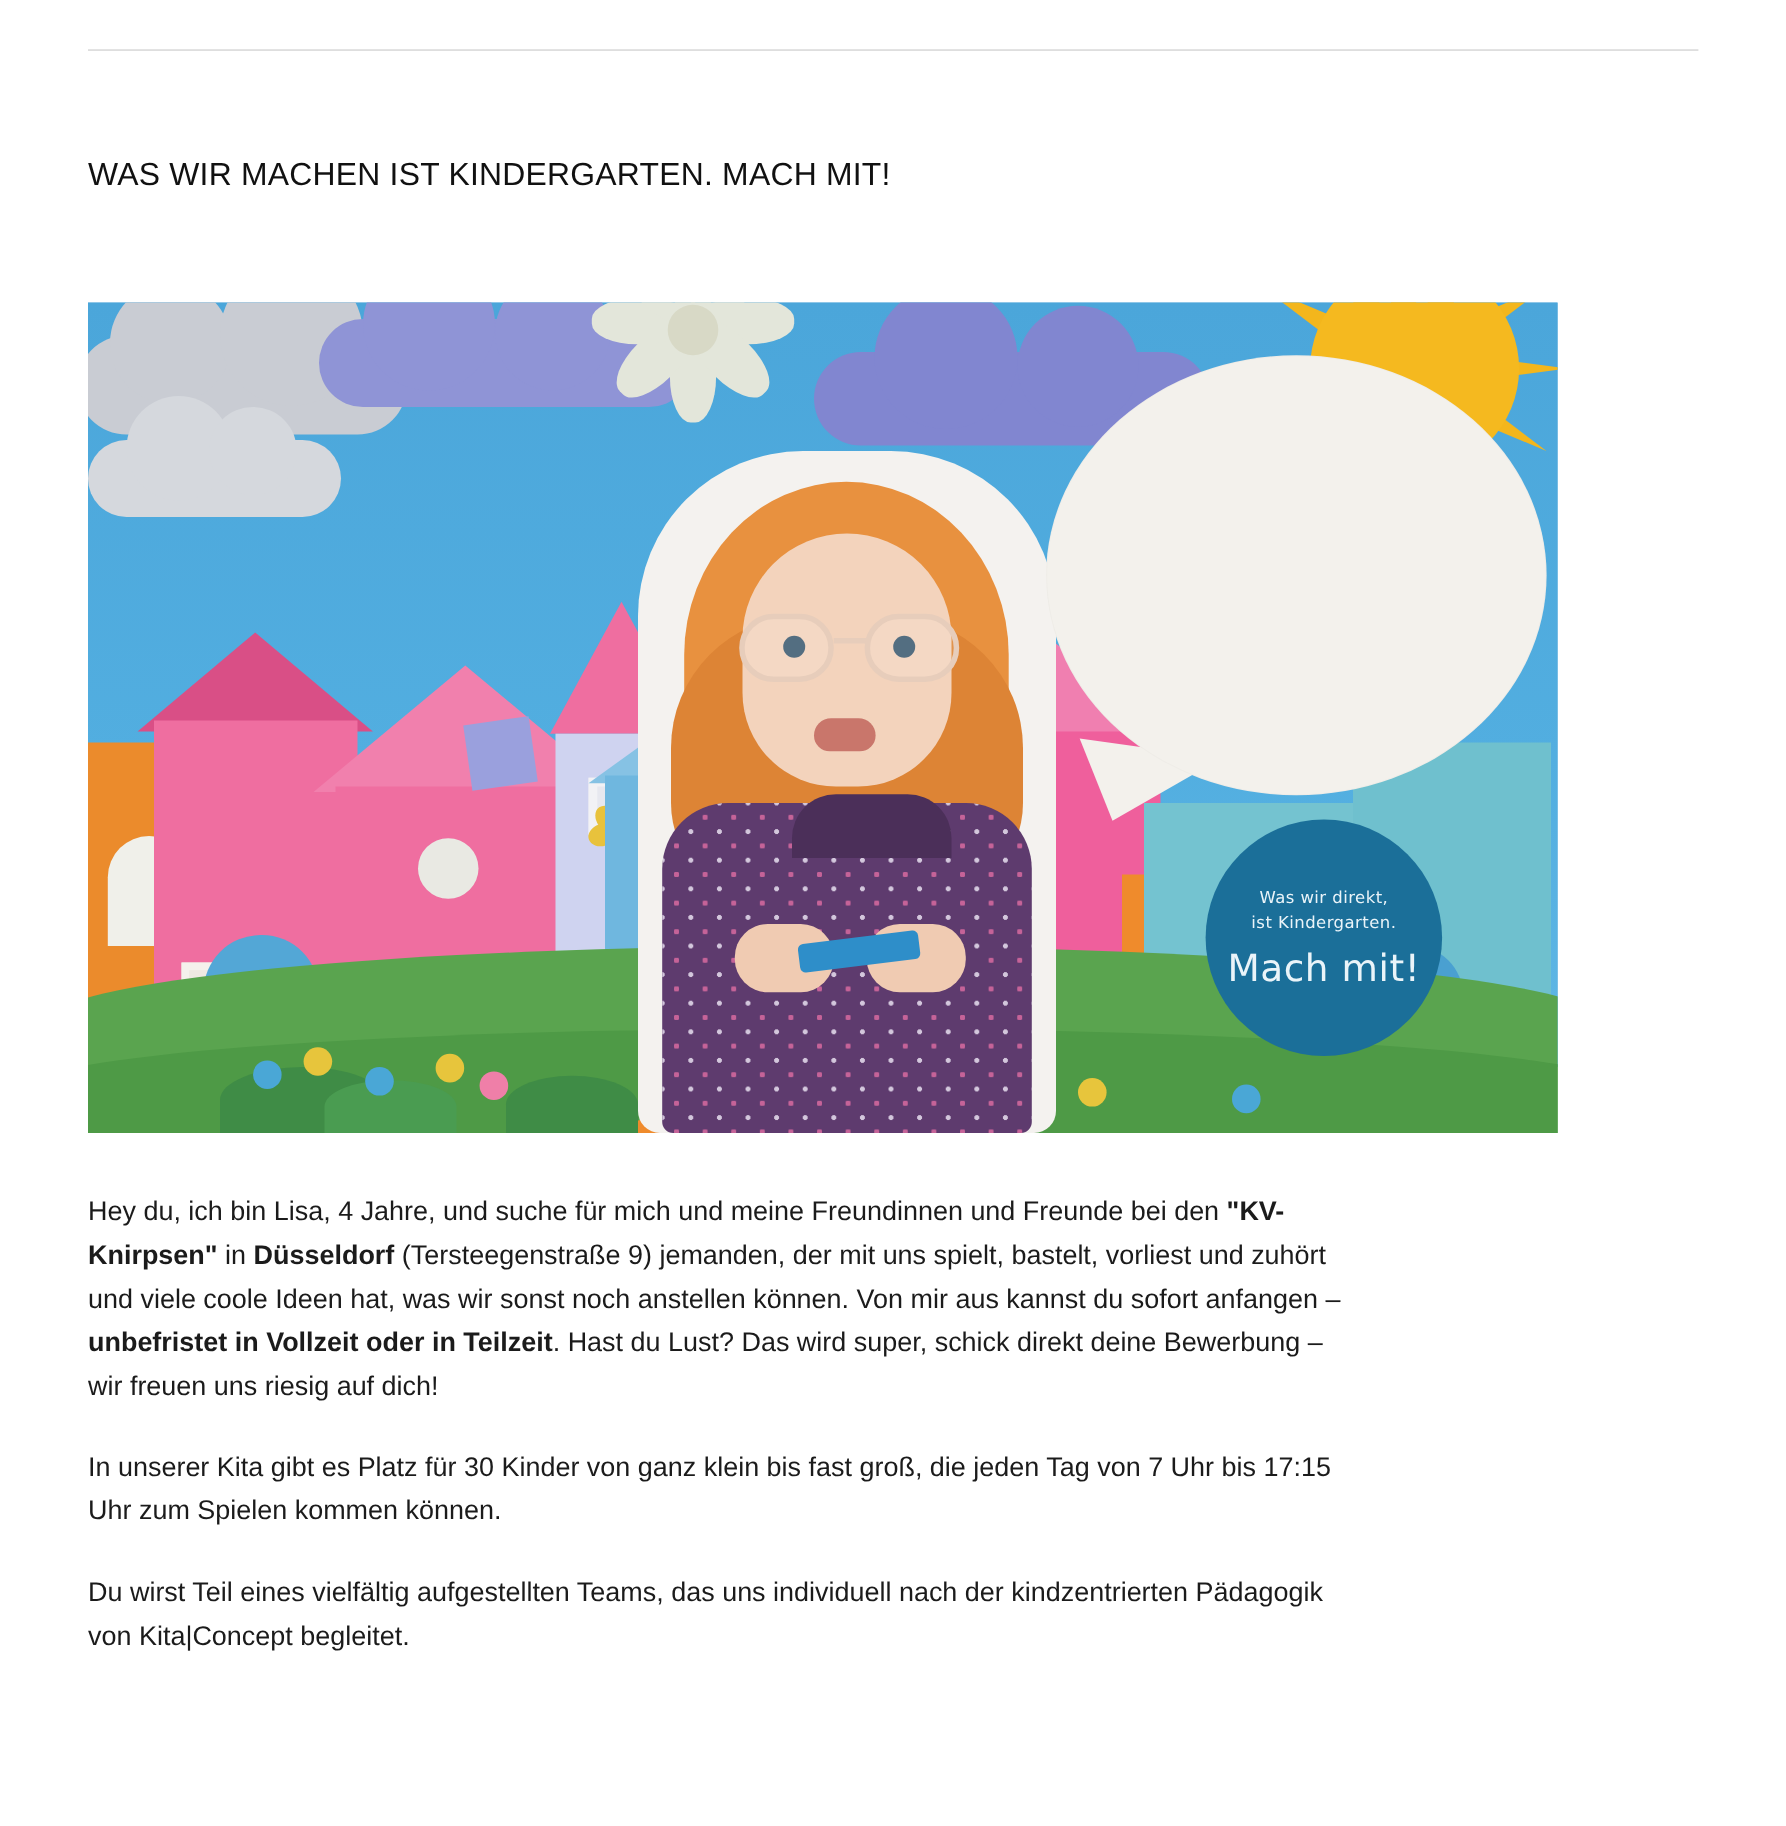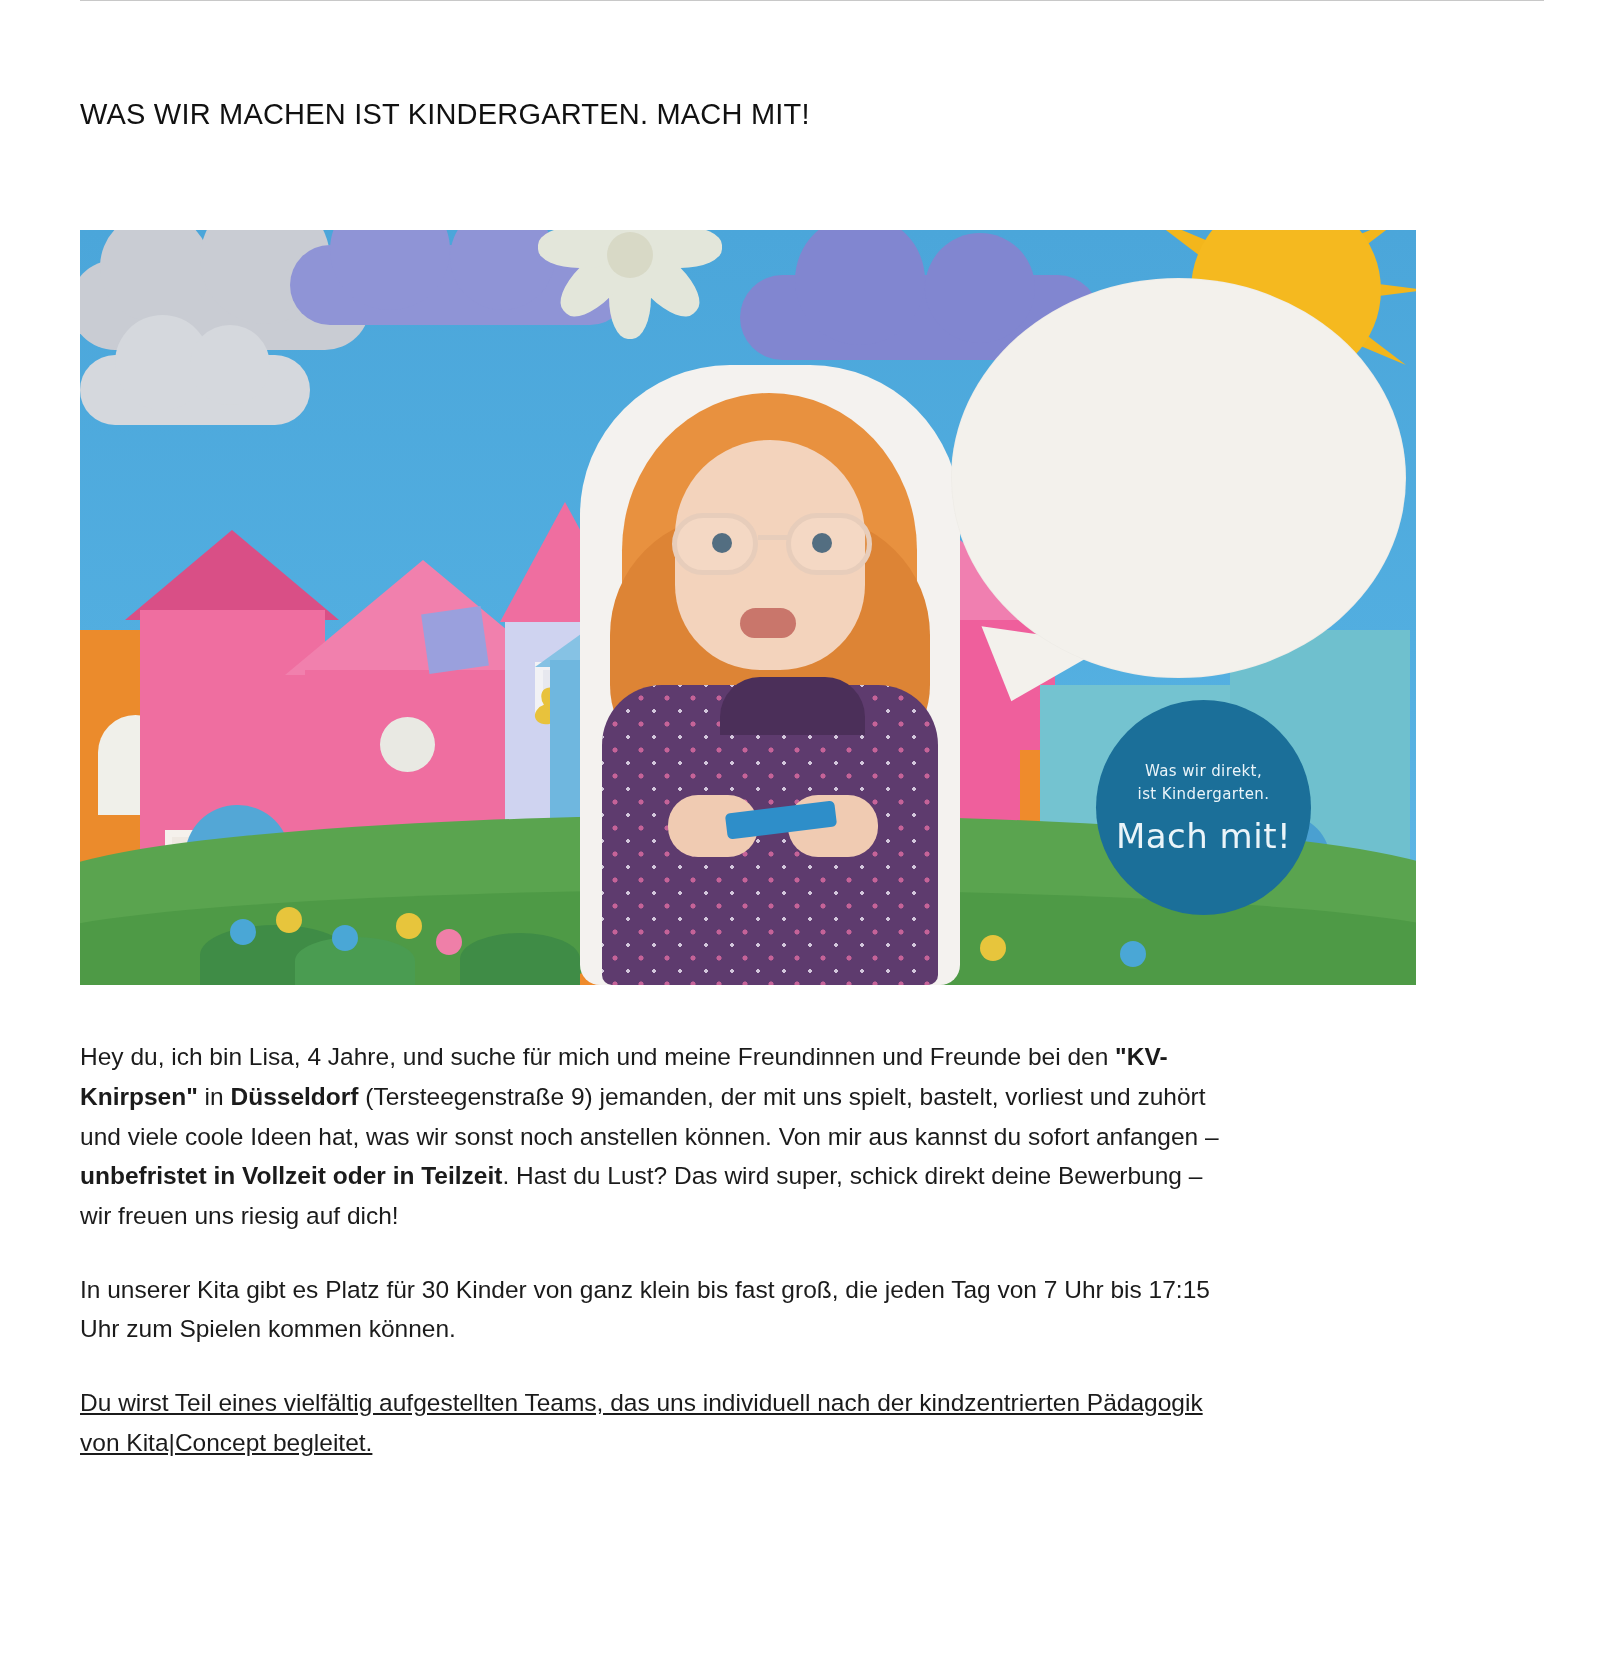--- a/index.html
+++ b/index.html
@@ -10,20 +10,21 @@
   body {
     width: 1624px;
     min-height: 1660px;
     font-family: "Liberation Sans", sans-serif;
     color: #1a1a1a;
   }
   .page {
     width: 1304px;
     box-sizing: border-box;
     padding: 0;
+    margin-top: 45px;
   }
   .top-rule {
     margin: 0 0 0 80px;
     width: 1464px;
     height: 1px;
     background: #c8c8c8;
   }
   .content {
     padding: 0 80px 0 80px;
   }
@@ -235,21 +236,21 @@
   .badge .big { font-size: 34px; margin-top: 10px; letter-spacing: .5px; }
   
   .body-text {
     margin-top: 52px;
     font-size: 24.5px;
     line-height: 1.62;
     color: #1b1b1b;
     max-width: 1470px;
   }
   .body-text p { margin: 0 0 34px 0; }
-  .body-text p:last-child { margin-bottom: 0; text-decoration: underline; }
+  .body-text p:last-child { margin-bottom: 0; }
   .body-text b { font-weight: 700; }
 </style>
 </head>
 <body>
 
 <div class="page">
 
   <div class="top-rule"></div>
 
   <div class="content">

